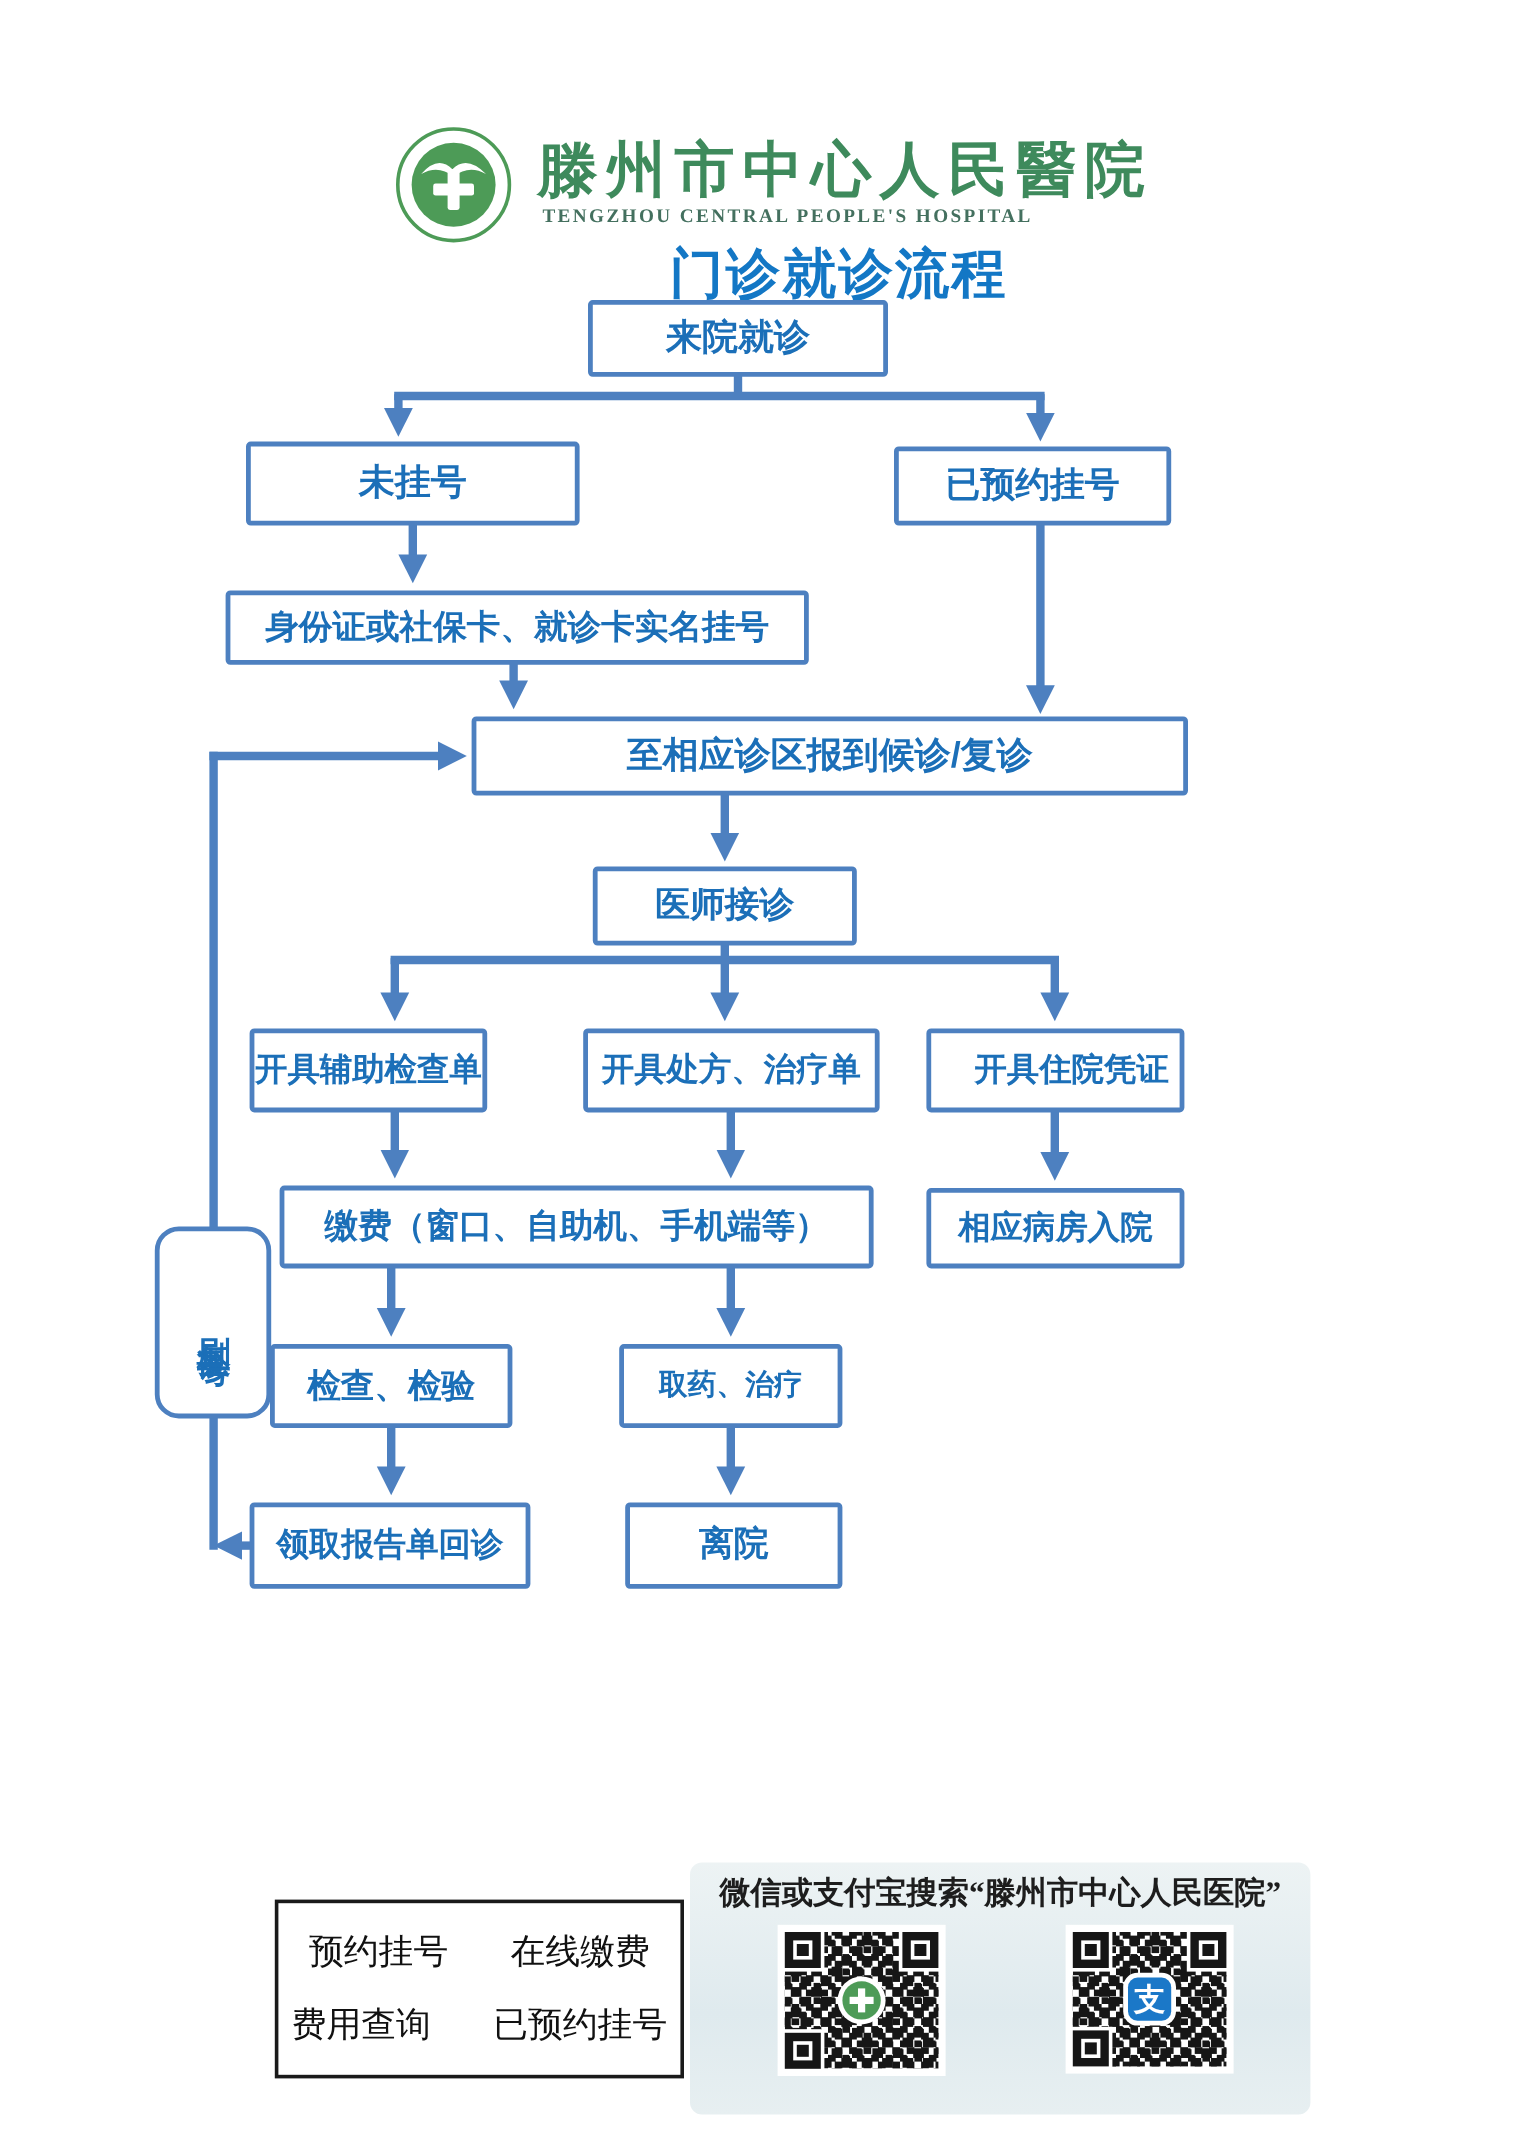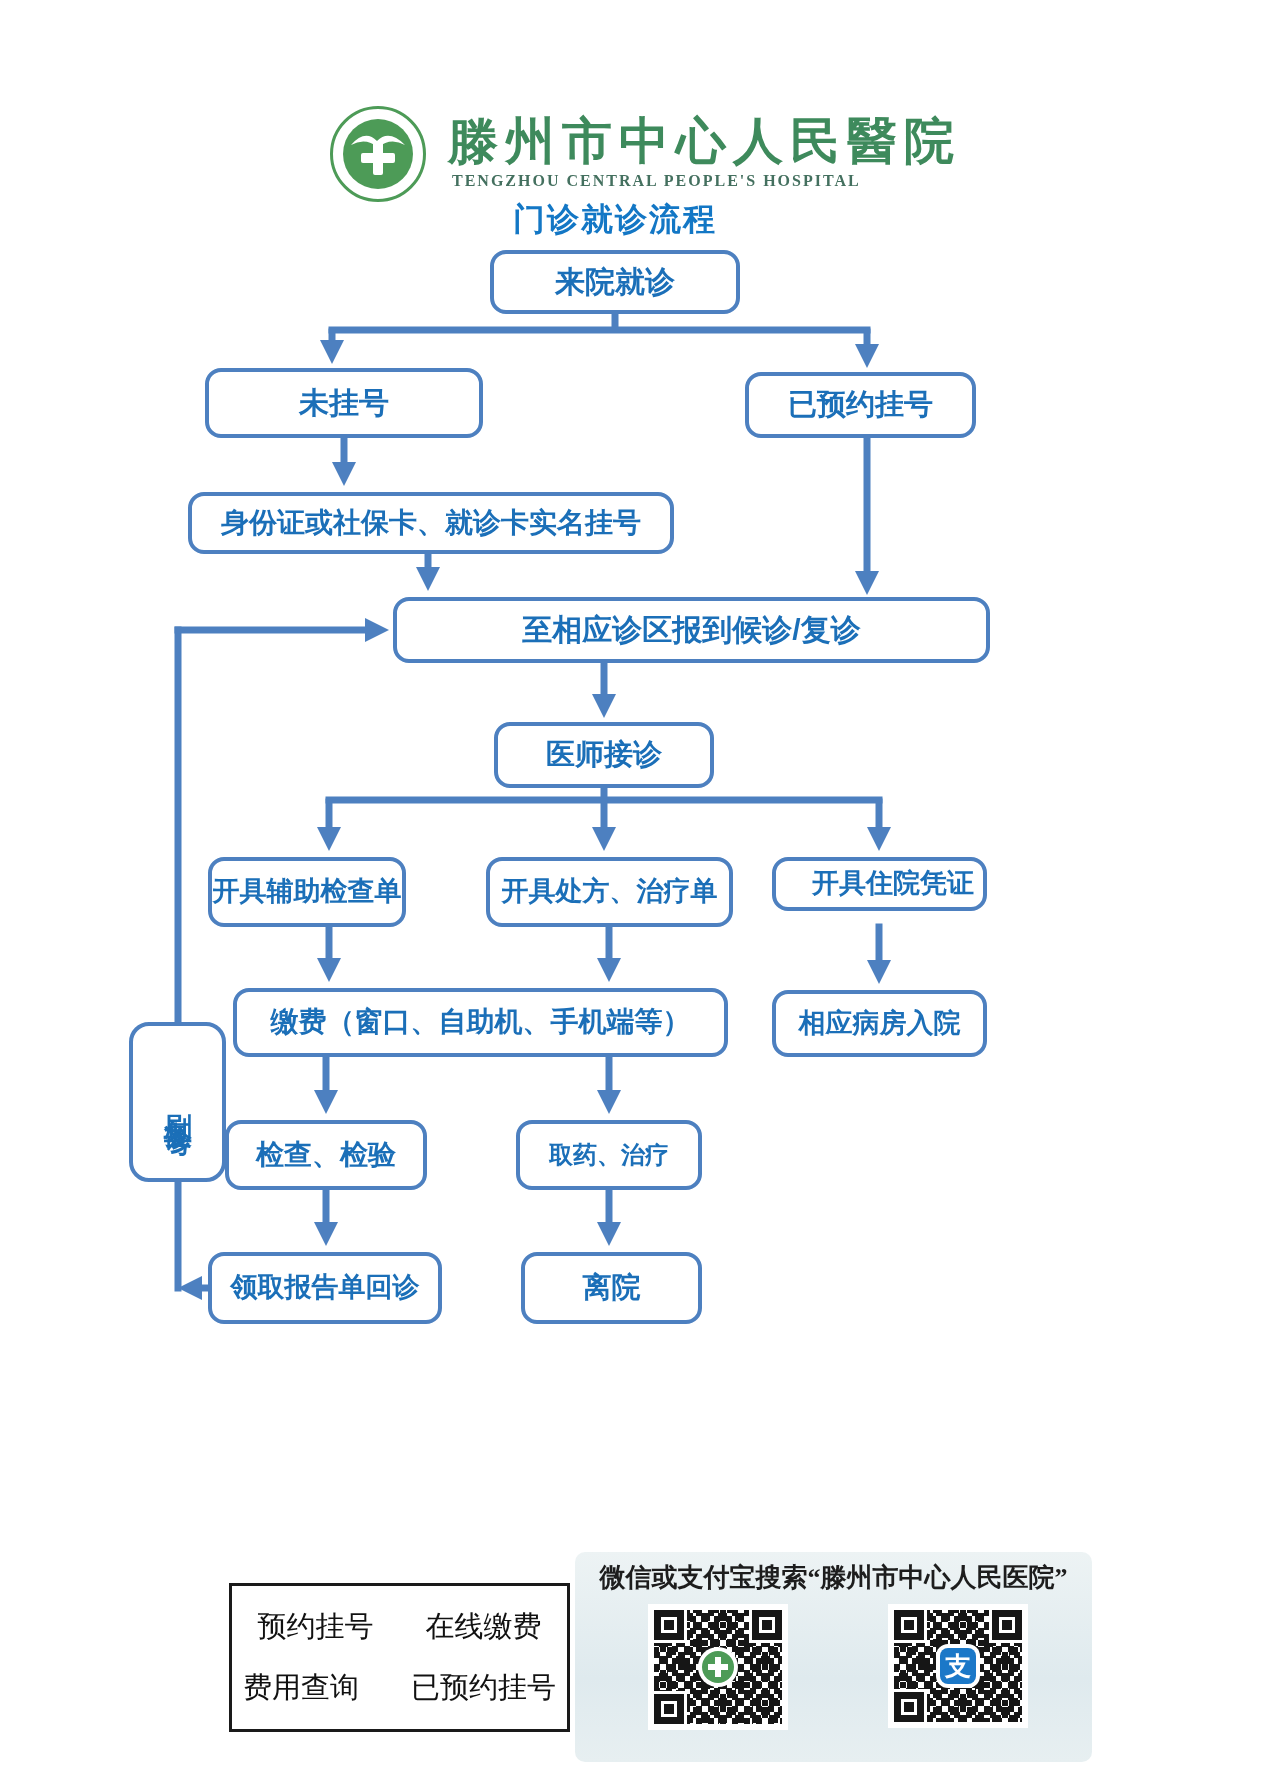--- a/index.html
+++ b/index.html
@@ -12,36 +12,36 @@
         background:#4d9b57;}
   .logo-cross{position:absolute;left:50%;top:56%;width:34px;height:34px;transform:translate(-50%,-50%);}
   .logo-cross:before,.logo-cross:after{content:"";position:absolute;background:#fff;border-radius:2px;}
   .logo-cross:before{left:12px;top:0;width:10px;height:34px;}
   .logo-cross:after{left:0;top:12px;width:34px;height:10px;}
   .logo-bird{position:absolute;left:0;top:4px;width:70px;height:30px;}
   .hosp-zh{position:absolute;left:448px;top:108px;width:560px;font-family:"Liberation Serif",serif;
         font-size:50px;font-weight:700;letter-spacing:7px;color:#3e8a5c;white-space:nowrap;}
   .hosp-en{position:absolute;left:452px;top:172px;font-family:"Liberation Serif",serif;
         font-size:16px;font-weight:700;letter-spacing:2px;color:#44705f;white-space:nowrap;}
-  .page-title{position:absolute;left:390px;top:198px;width:450px;text-align:center;
-        font-size:32px;font-weight:800;color:#1377c5;letter-spacing:2px;}
+  .page-title{position:absolute;left:390px;top:198px;width:450px;text-align:right;
+        font-size:45px;font-weight:800;color:#1377c5;letter-spacing:2px;}
   
   .connectors{position:absolute;left:0;top:0;z-index:1;}
   .node{position:absolute;z-index:2;display:flex;align-items:center;justify-content:center;
-        background:#fff;border:4px solid #4d80c0;border-radius:16px;color:#1b6fb8;
+        background:#fff;border:4px solid #4d80c0;border-radius:4px;color:#1b6fb8;
         font-weight:700;text-align:center;box-sizing:border-box;line-height:1.15;}
   .n-arrive {left:490px;top:250px;width:250px;height:64px;font-size:30px;}
   .n-unreg  {left:205px;top:368px;width:278px;height:70px;font-size:30px;}
   .n-resv   {left:745px;top:372px;width:231px;height:66px;font-size:29px;}
   .n-real   {left:188px;top:492px;width:486px;height:62px;font-size:28px;}
   .n-checkin{left:393px;top:597px;width:597px;height:66px;font-size:30px;}
   .n-doctor {left:494px;top:722px;width:220px;height:66px;font-size:29px;}
   .n-aux    {left:208px;top:857px;width:198px;height:70px;font-size:27px;}
   .n-rx     {left:486px;top:857px;width:247px;height:70px;font-size:27px;}
-  .n-cert   {left:772px;top:857px;width:215px;height:54px;font-size:27px;padding-left:27px;}
+  .n-cert   {left:772px;top:857px;width:215px;height:70px;font-size:27px;padding-left:27px;}
   .n-pay    {left:233px;top:988px;width:495px;height:69px;font-size:28px;}
   .n-ward   {left:772px;top:990px;width:215px;height:67px;font-size:27px;}
   .n-exam   {left:225px;top:1120px;width:202px;height:70px;font-size:28px;}
   .n-meds   {left:516px;top:1120px;width:186px;height:70px;font-size:24px;}
   .n-report {left:208px;top:1252px;width:234px;height:72px;font-size:27px;}
   .n-leave  {left:521px;top:1252px;width:181px;height:72px;font-size:29px;}
   .n-swipe  {left:129px;top:1022px;width:97px;height:160px;font-size:28px;border-radius:20px;}
   .vtext{writing-mode:vertical-rl;letter-spacing:5px;}
   
   .svc-box{position:absolute;left:229px;top:1583px;width:341px;height:149px;z-index:2;

